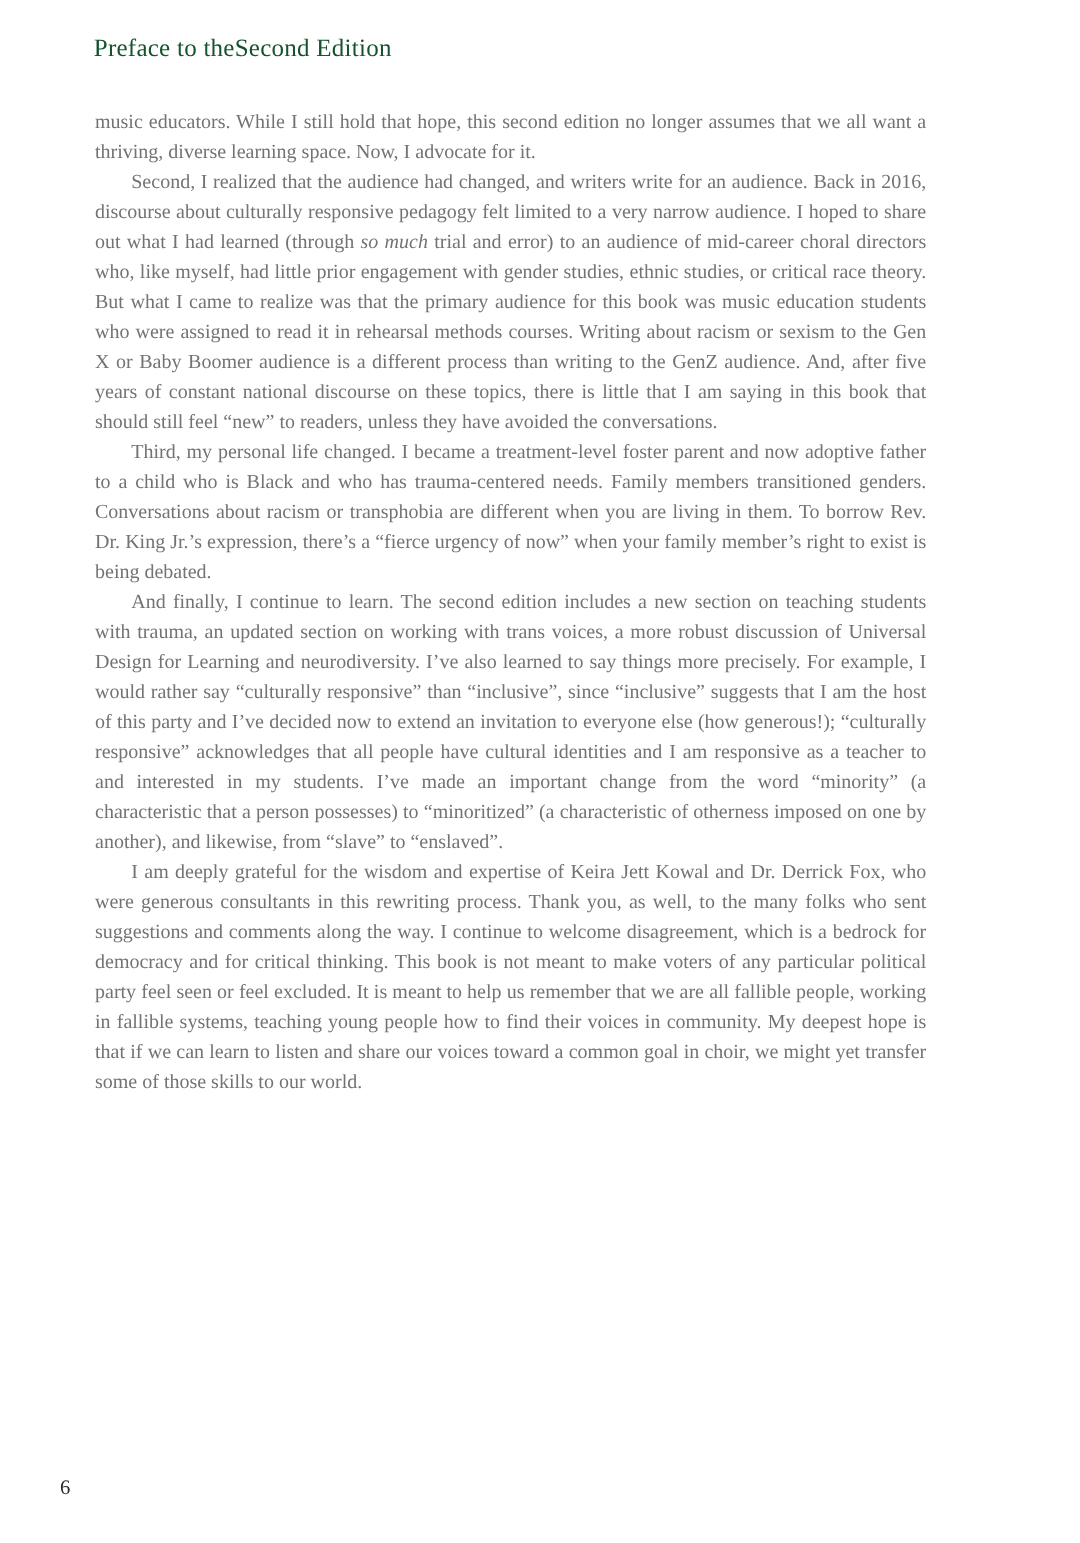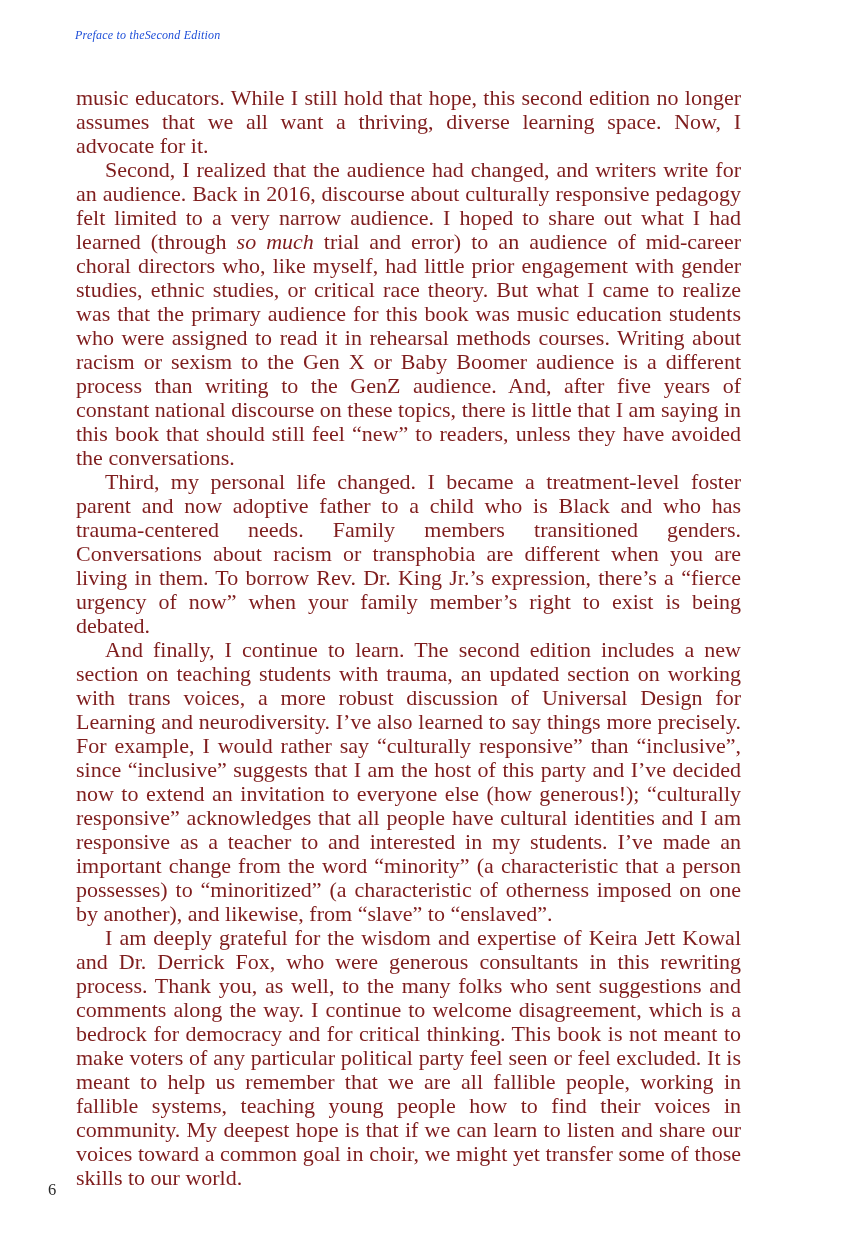--- a/index.html
+++ b/index.html
@@ -13,35 +13,34 @@
     height: 1234px;
     background: #ffffff;
     font-family: "Liberation Serif", serif;
     color: #1e1e1e;
     overflow: hidden;
   }
   .running-header {
     position: absolute;
     left: 75px;
     top: 28px;
-    font-size: 12px;
+    font-size: 20px;
     letter-spacing: 0.2px;
-    color: #1d4ed8;
+    color: #14532d;
     white-space: nowrap;
-    font-style: italic;
   }
   .body-text {
     position: absolute;
     left: 76px;
     top: 86px;
     width: 665px;
-    font-size: 22px;
+    font-size: 16px;
     line-height: 24px;
     text-align: justify;
-    color: #7f1d1d;
+    color: #737373;
   }
   .body-text p {
     margin: 0;
     padding: 0;
     text-indent: 29px;
   }
   .body-text p.no-indent {
     text-indent: 0;
   }
   .body-text em {

